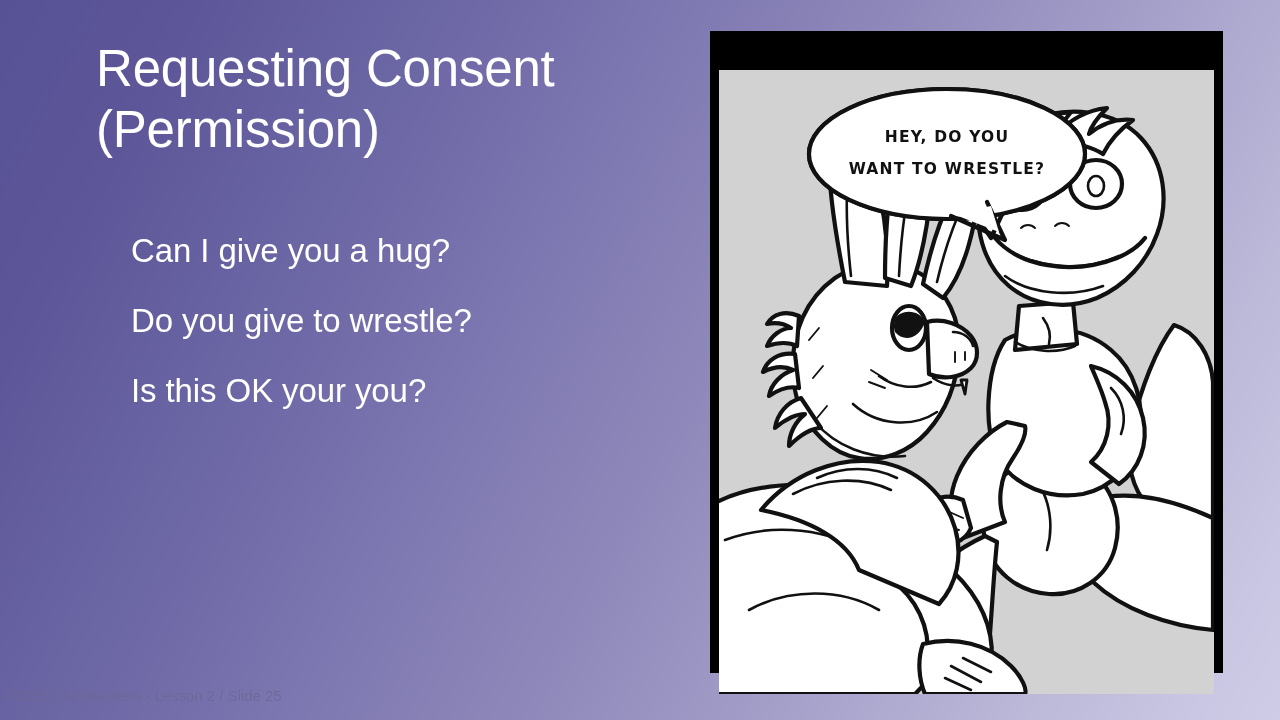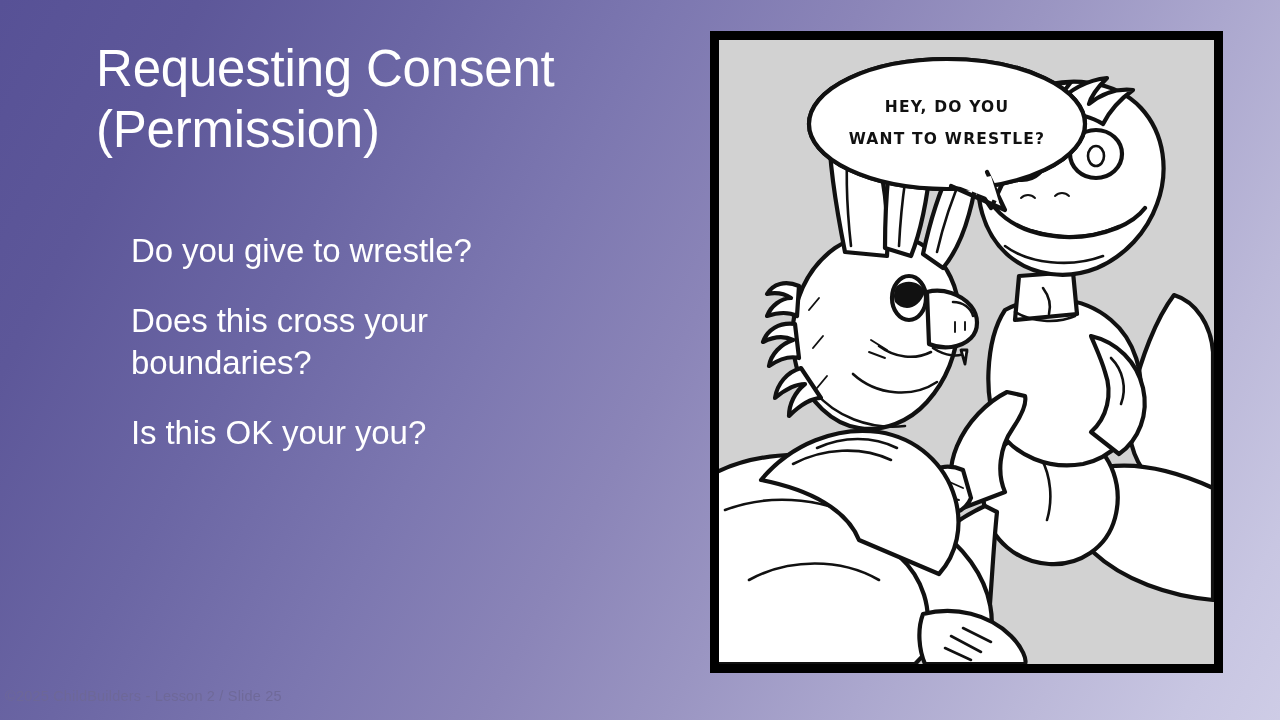--- a/index.html
+++ b/index.html
@@ -67,41 +67,42 @@
     left:710px; top:31px;
     width:513px; height:642px;
     background:#000;
     padding:9px;
   }
   #panel-inner {
     position:relative;
     width:100%; height:100%;
     background:#ef4444;
     overflow:hidden;
+    margin-top:30px;
   }
   #comic-svg { display:block; width:100%; height:100%; }
   .bubble-text {
     font-family:"DejaVu Sans", sans-serif;
     font-size:15.5px;
     font-weight:700;
     letter-spacing:1.2px;
     fill:#111;
   }
 </style>
 </head>
 <body>
 
 <div id="slide">
 
   <h1 id="title">Requesting Consent
 (Permission)</h1>
 
   <div id="bullets">
+    <div class="bullet">Can I give you a hug?</div>
     <div class="bullet">Do you give to wrestle?</div>
-    <div class="bullet">Does this cross your boundaries?</div>
     <div class="bullet">Is this OK your you?</div>
   </div>
 
   <div id="footer">©2025 ChildBuilders  -  Lesson 2 / Slide 25</div>
 
   <div id="panel">
     <div id="panel-inner">
 
       <svg id="comic-svg" viewBox="0 0 495 624" preserveAspectRatio="none">
 

